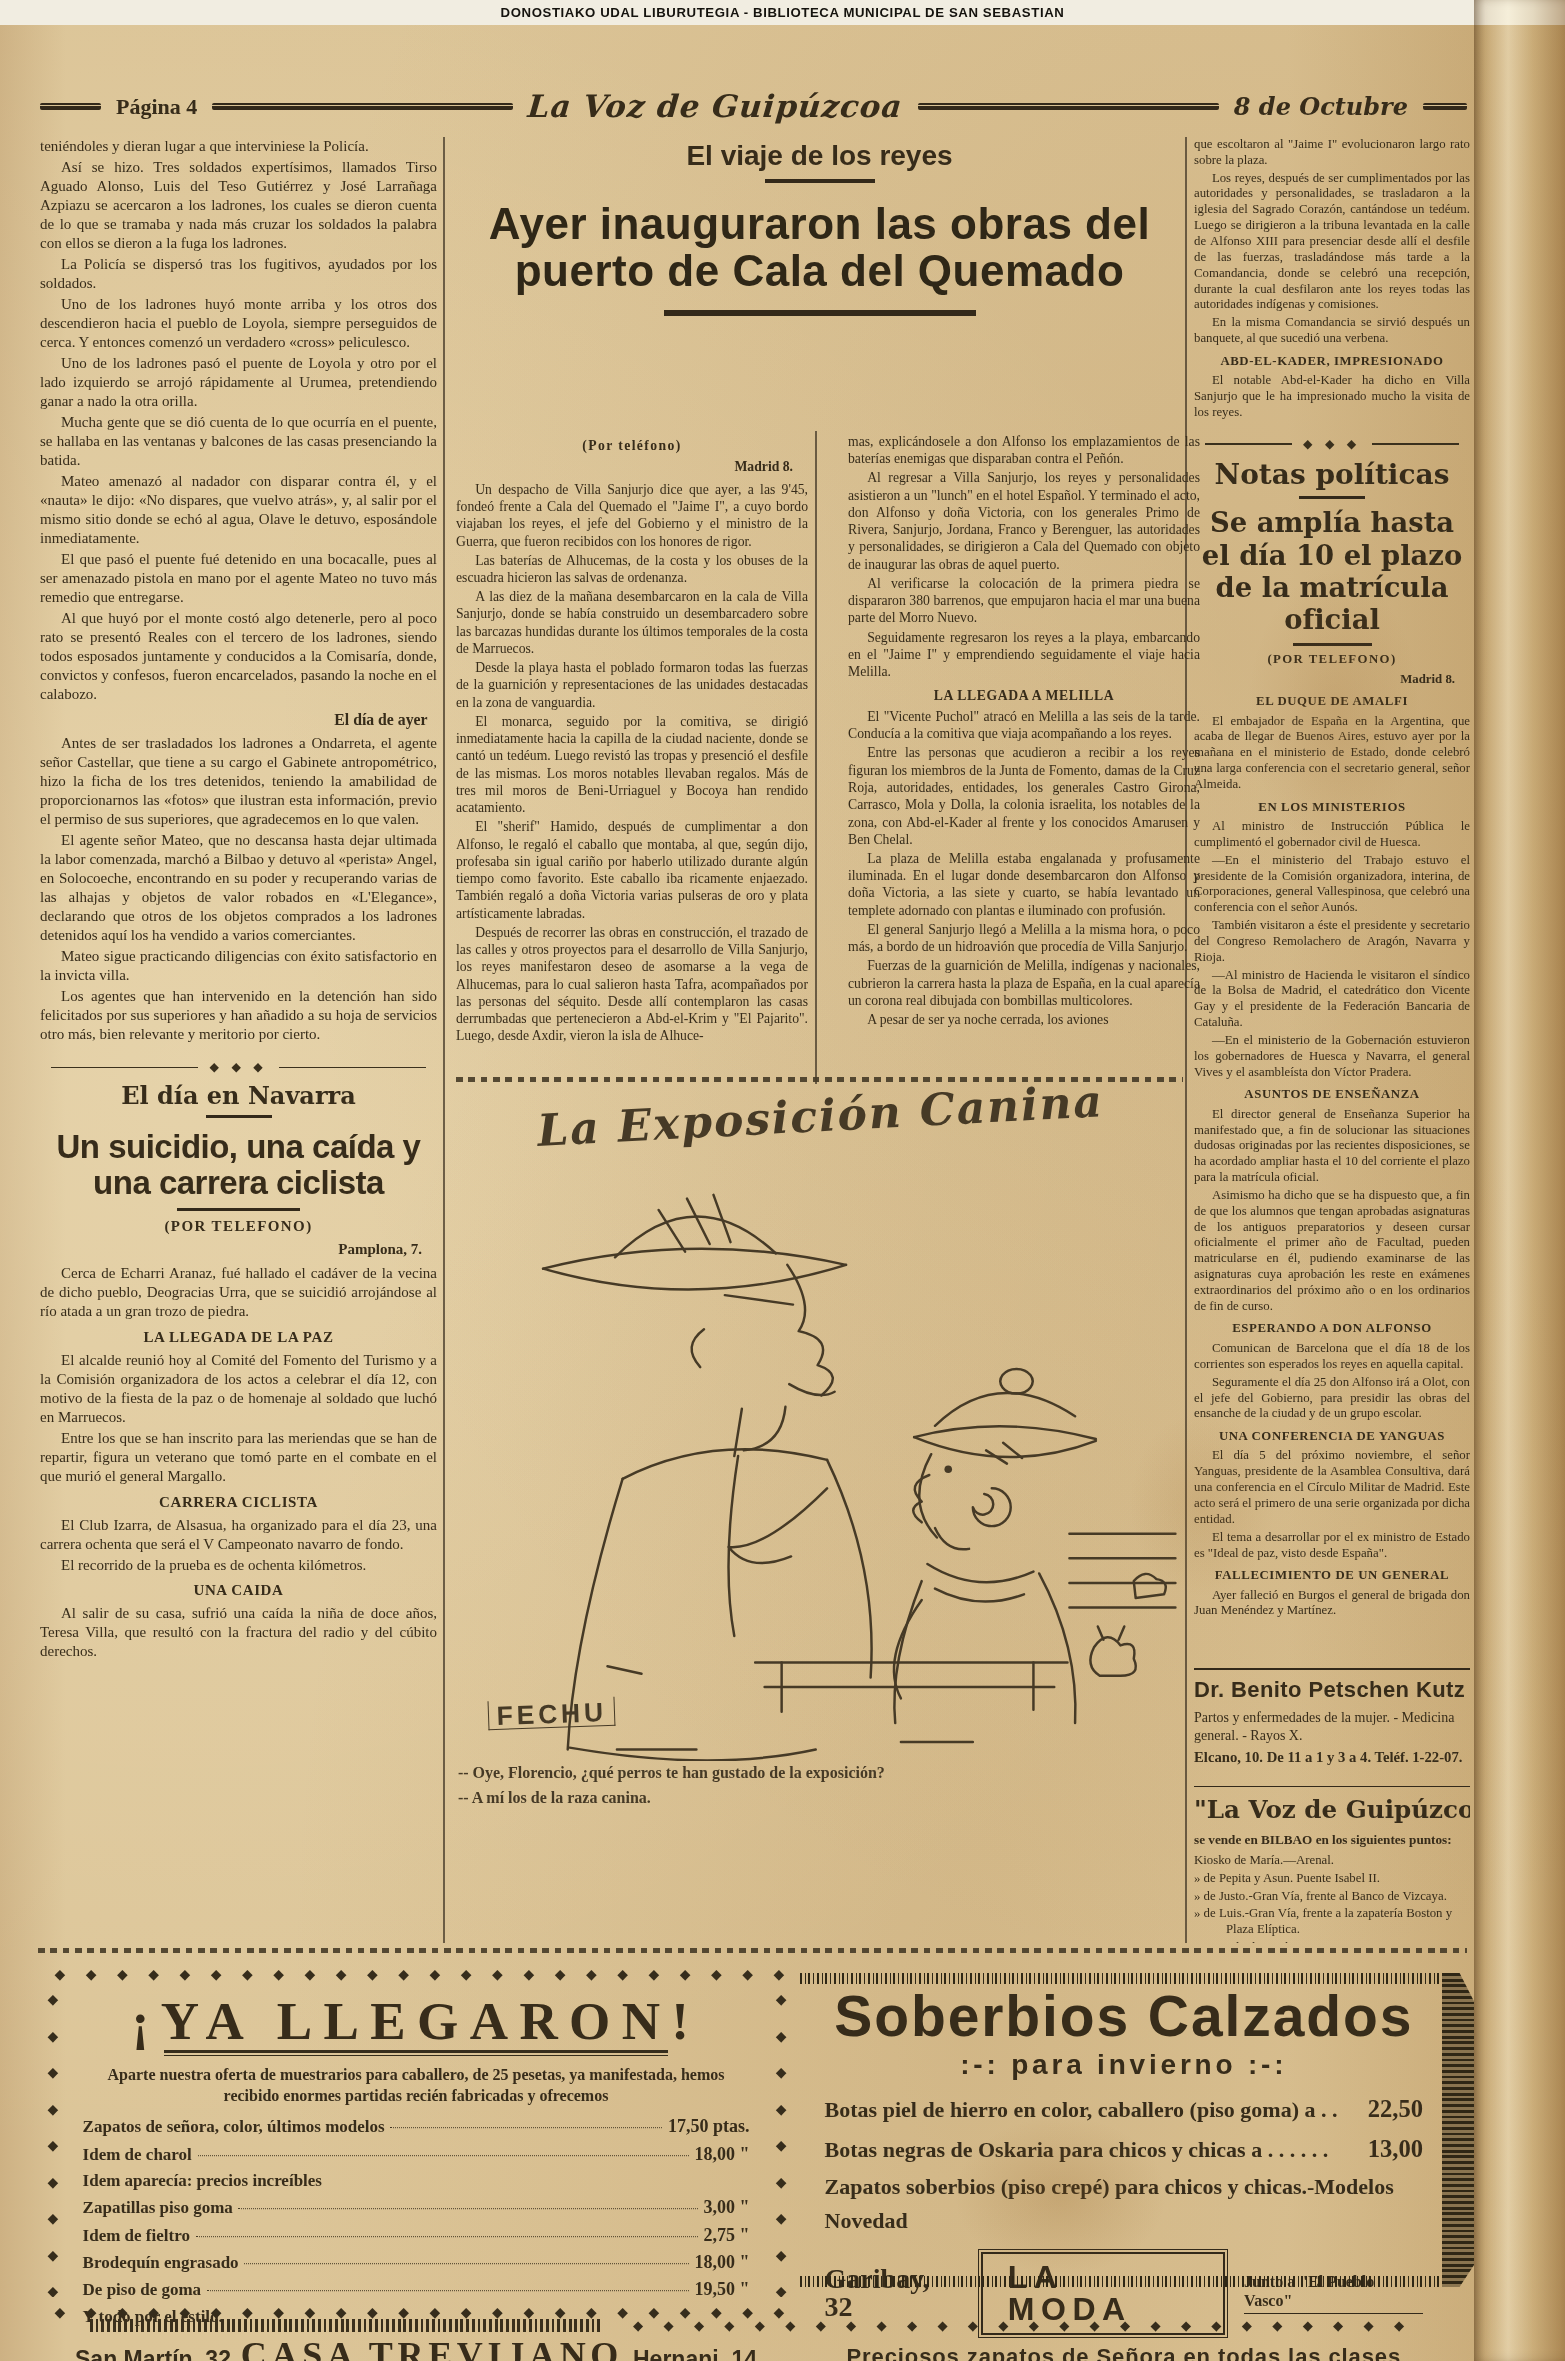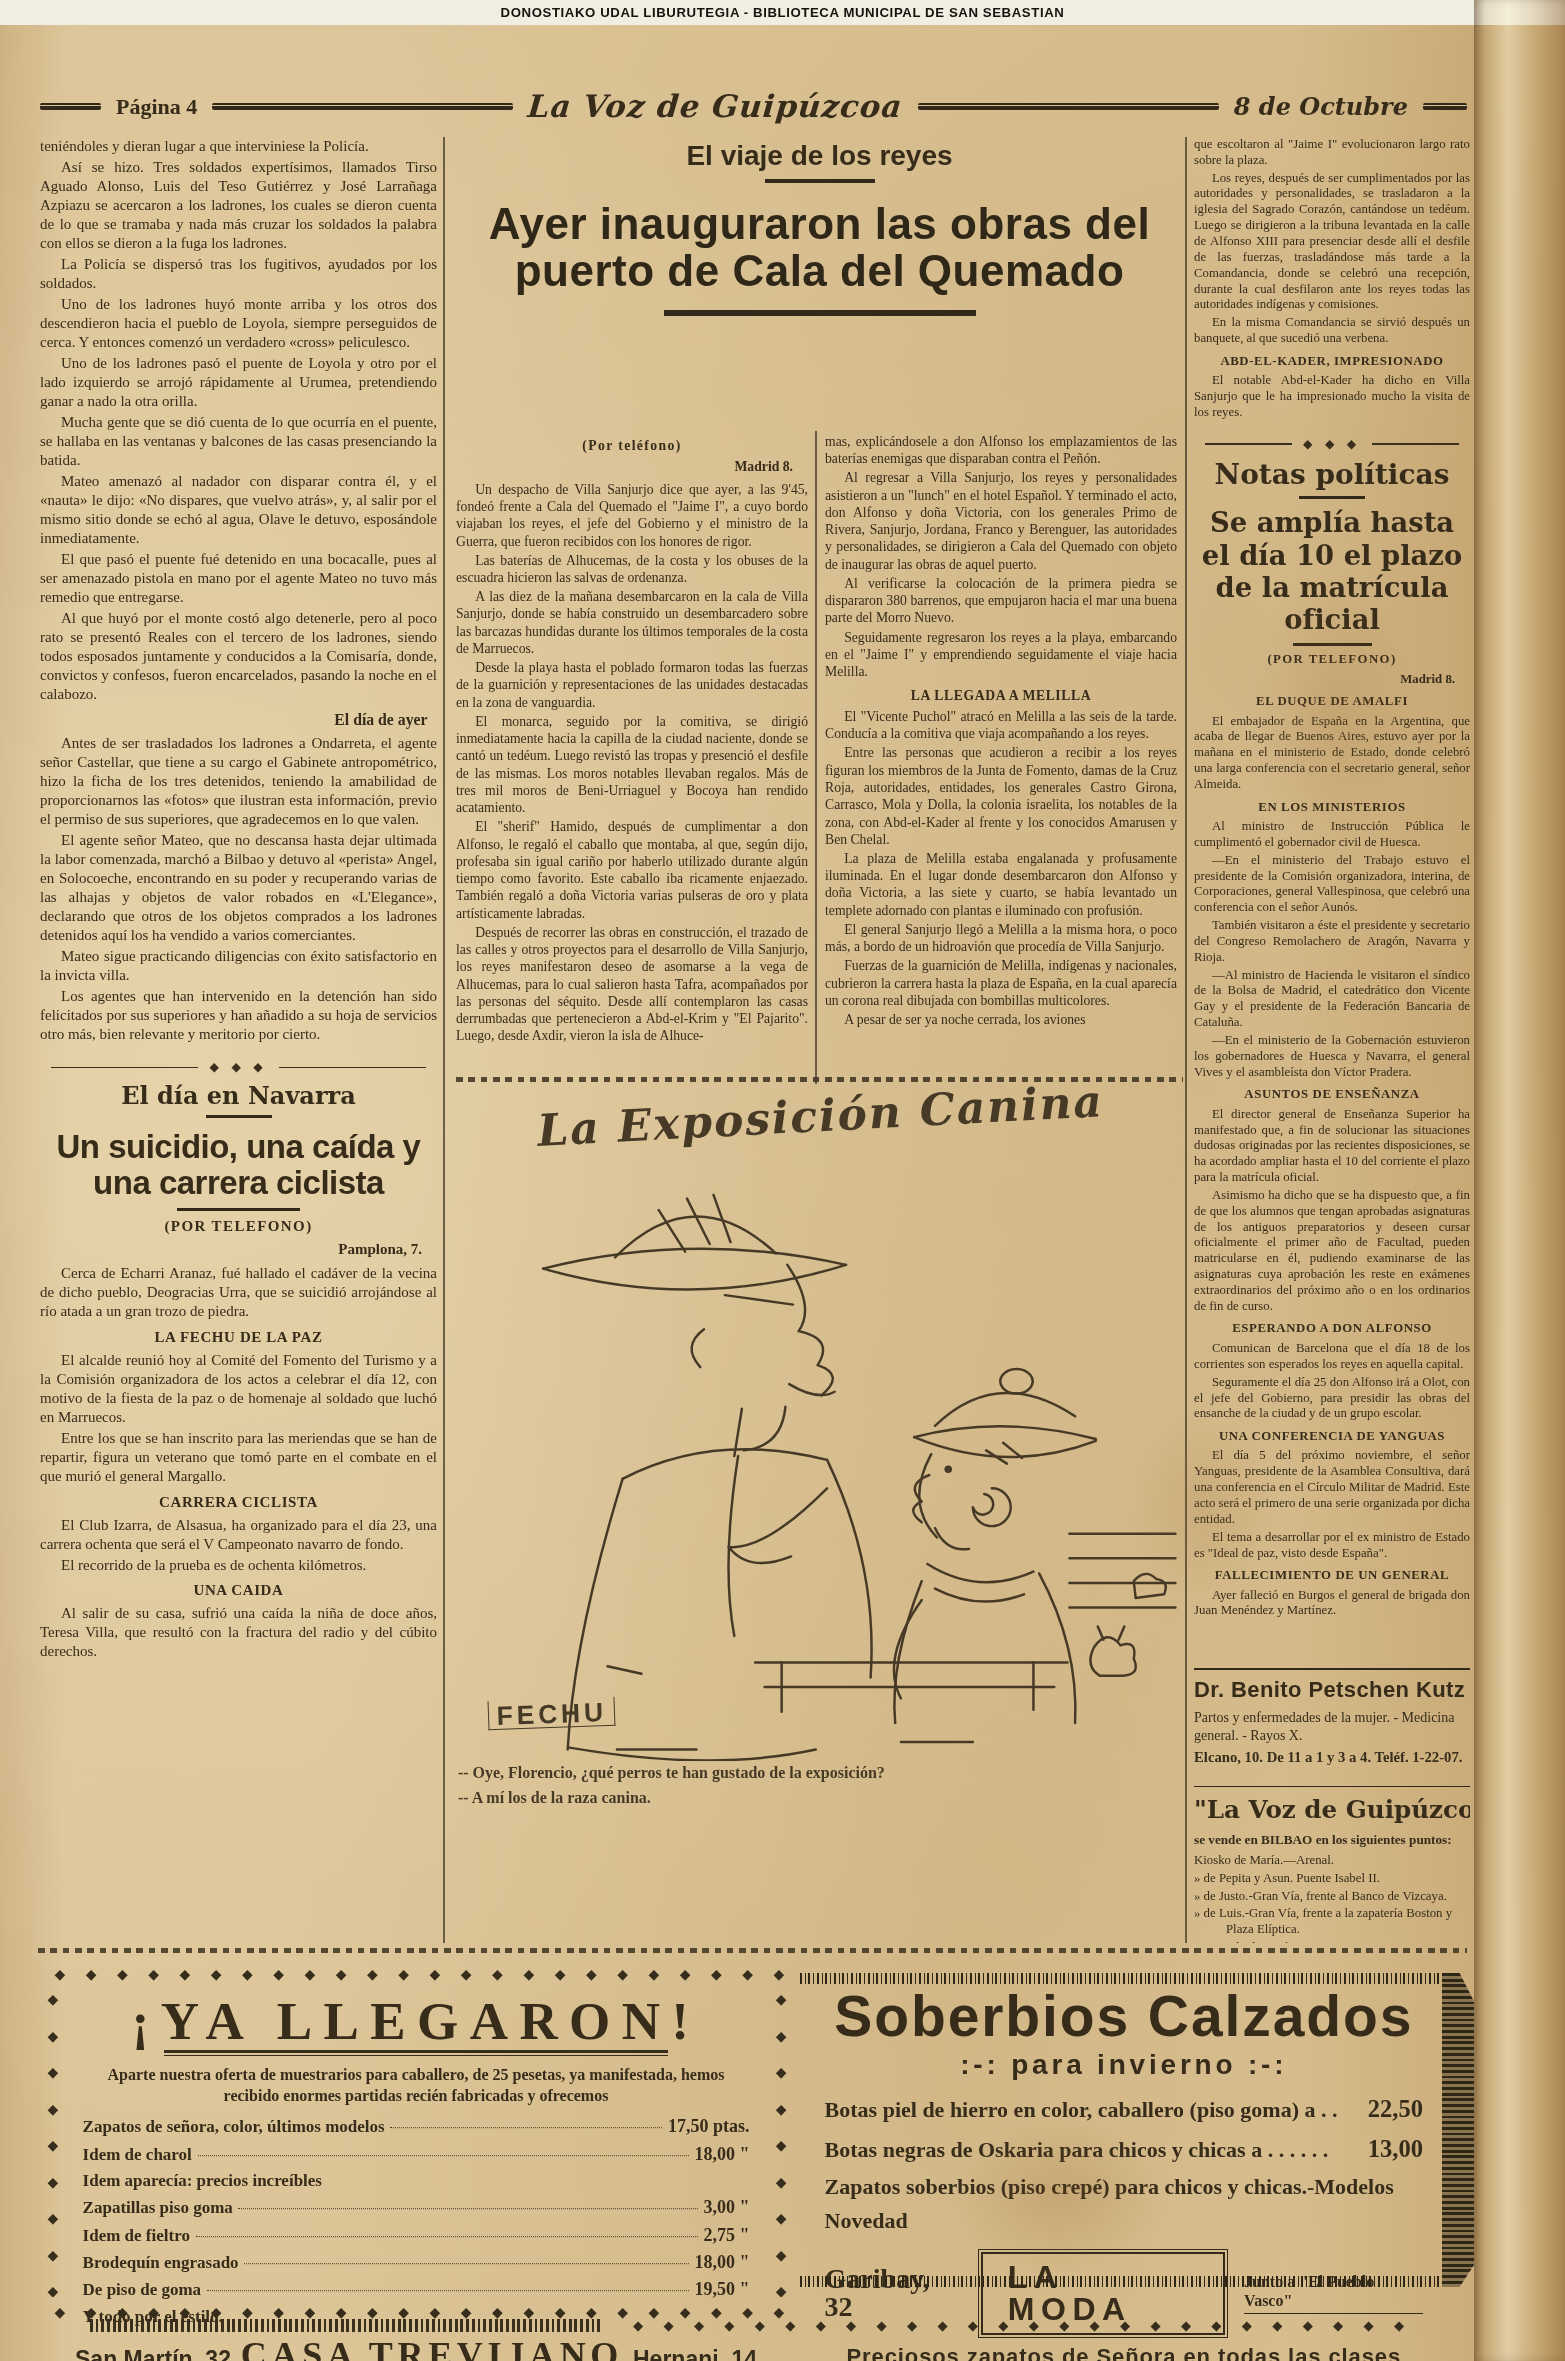--- a/index.html
+++ b/index.html
@@ -20,21 +20,21 @@
   .mh-page{font:700 22px/1 "Liberation Serif",serif;}
   .mh-title{font:italic 700 31px/1 "DejaVu Serif",serif;transform:skewX(-5deg);letter-spacing:0.9px;}
   .mh-date{font:italic 700 24px/1 "DejaVu Serif",serif;}
   
   .vr{position:absolute;width:1.9px;background:#453a28;opacity:.75;}
   .wavy{position:absolute;height:4.7px;background:repeating-linear-gradient(90deg,#453a26 0 6.6px,transparent 6.6px 12.3px);opacity:.9;}
   
   .col{position:absolute;text-align:justify;overflow:hidden;}
   .col1{left:40px;top:137px;width:397px;height:1806px;font:15px/1.27 "Liberation Serif",serif;}
   .col2{left:456px;top:433px;width:352px;height:651px;font:13.7px/1.26 "Liberation Serif",serif;}
-  .col3{left:825px;top:433px;width:352px;height:651px;font:13.7px/1.26 "Liberation Serif",serif;}
+  .col3{left:848px;top:433px;width:352px;height:651px;font:13.7px/1.26 "Liberation Serif",serif;}
   .col4{left:1194px;top:137px;width:276px;height:1806px;font:12.8px/1.24 "Liberation Serif",serif;}
   .it{margin:0 0 1.9px;}
   .it-p{text-indent:1.4em;}
   .it-p0{text-indent:0;}
   .it-h{text-align:center;font-weight:700;margin:6.6px 0 3.8px;letter-spacing:0.6px;}
   .it-c{text-align:center;font-weight:700;letter-spacing:1.4px;margin:3.8px 0;}
   .it-r{text-align:right;font-weight:700;padding-right:15px;margin:1.9px 0 5.7px;}
   .it-hr{text-align:right;font-weight:700;padding-right:9.5px;margin:5.7px 0 3.8px;font-size:1.05em;}
   .it-k{padding-left:32px;text-indent:-32px;text-align:left;}
   .prow{display:flex;align-items:baseline;gap:5.7px;text-indent:0;}
@@ -158,21 +158,21 @@
       <span class="orn-line"></span>
     </div>
     <div class="sec-head">El día en Navarra</div>
     <div class="srule" style="width:66px"></div>
     <h2 class="headline2">Un suicidio, una caída y una carrera ciclista</h2>
     <div class="srule" style="width:123px"></div>
     <div class="flow">
         <div class="it it-c">(POR TELEFONO)</div>
         <div class="it it-r">Pamplona, 7.</div>
         <div class="it it-p">Cerca de Echarri Aranaz, fué hallado el cadáver de la vecina de dicho pueblo, Deogracias Urra, que se suicidió arrojándose al río atada a un gran trozo de piedra.</div>
-        <div class="it it-h">LA FECHU DE LA PAZ</div>
+        <div class="it it-h">LA LLEGADA DE LA PAZ</div>
         <div class="it it-p">El alcalde reunió hoy al Comité del Fomento del Turismo y a la Comisión organizadora de los actos a celebrar el día 12, con motivo de la fiesta de la paz o de homenaje al soldado que luchó en Marruecos.</div>
         <div class="it it-p">Entre los que se han inscrito para las meriendas que se han de repartir, figura un veterano que tomó parte en el combate en el que murió el general Margallo.</div>
         <div class="it it-h">CARRERA CICLISTA</div>
         <div class="it it-p">El Club Izarra, de Alsasua, ha organizado para el día 23, una carrera ochenta que será el V Campeonato navarro de fondo.</div>
         <div class="it it-p">El recorrido de la prueba es de ochenta kilómetros.</div>
         <div class="it it-h">UNA CAIDA</div>
         <div class="it it-p">Al salir de su casa, sufrió una caída la niña de doce años, Teresa Villa, que resultó con la fractura del radio y del cúbito derechos.</div>
       </div>
   </section>
 

